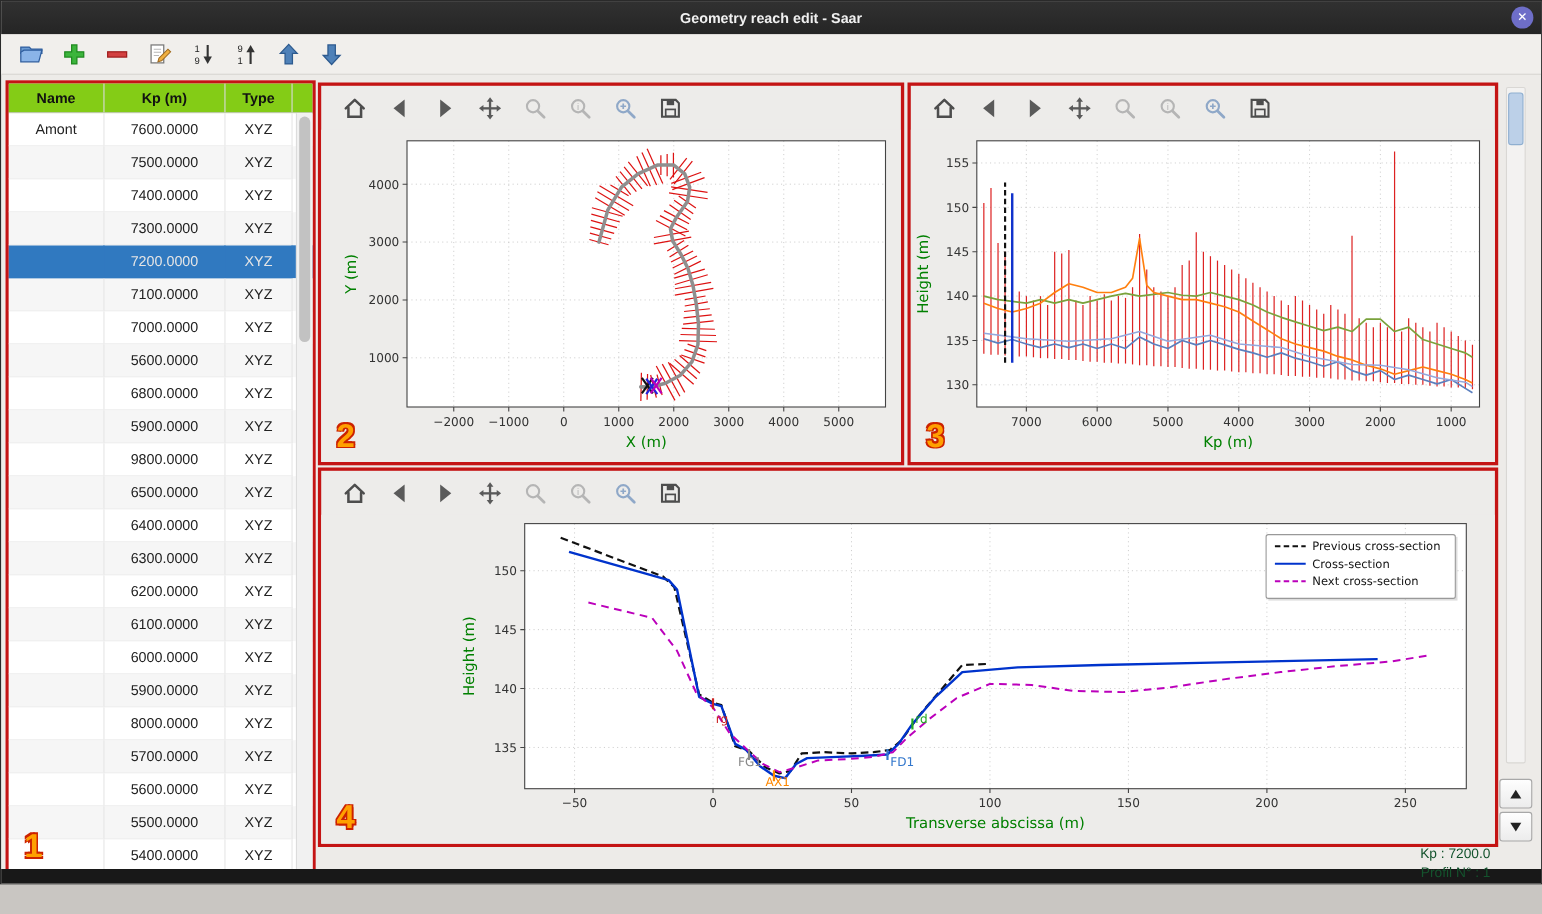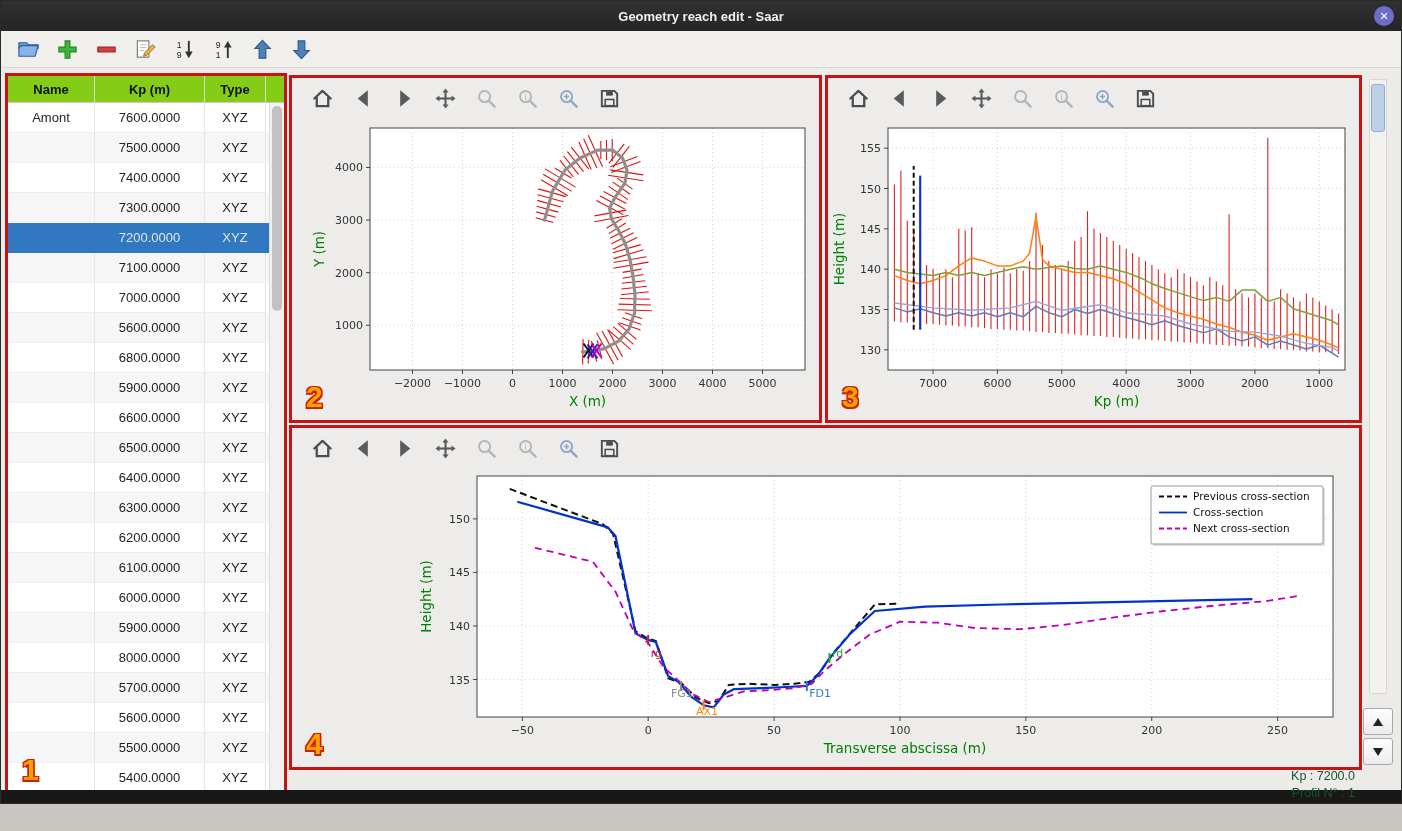--- a/index.html
+++ b/index.html
@@ -161,21 +161,21 @@
           <div class="td col1">6800.0000</div>
           <div class="td col2">XYZ</div>
         </div>
         <div class="tr">
           <div class="td col0"></div>
           <div class="td col1">5900.0000</div>
           <div class="td col2">XYZ</div>
         </div>
         <div class="tr">
           <div class="td col0"></div>
-          <div class="td col1">6600.0000</div>
+          <div class="td col1">9800.0000</div>
           <div class="td col2">XYZ</div>
         </div>
         <div class="tr">
           <div class="td col0"></div>
           <div class="td col1">6500.0000</div>
           <div class="td col2">XYZ</div>
         </div>
         <div class="tr">
           <div class="td col0"></div>
           <div class="td col1">6400.0000</div>

